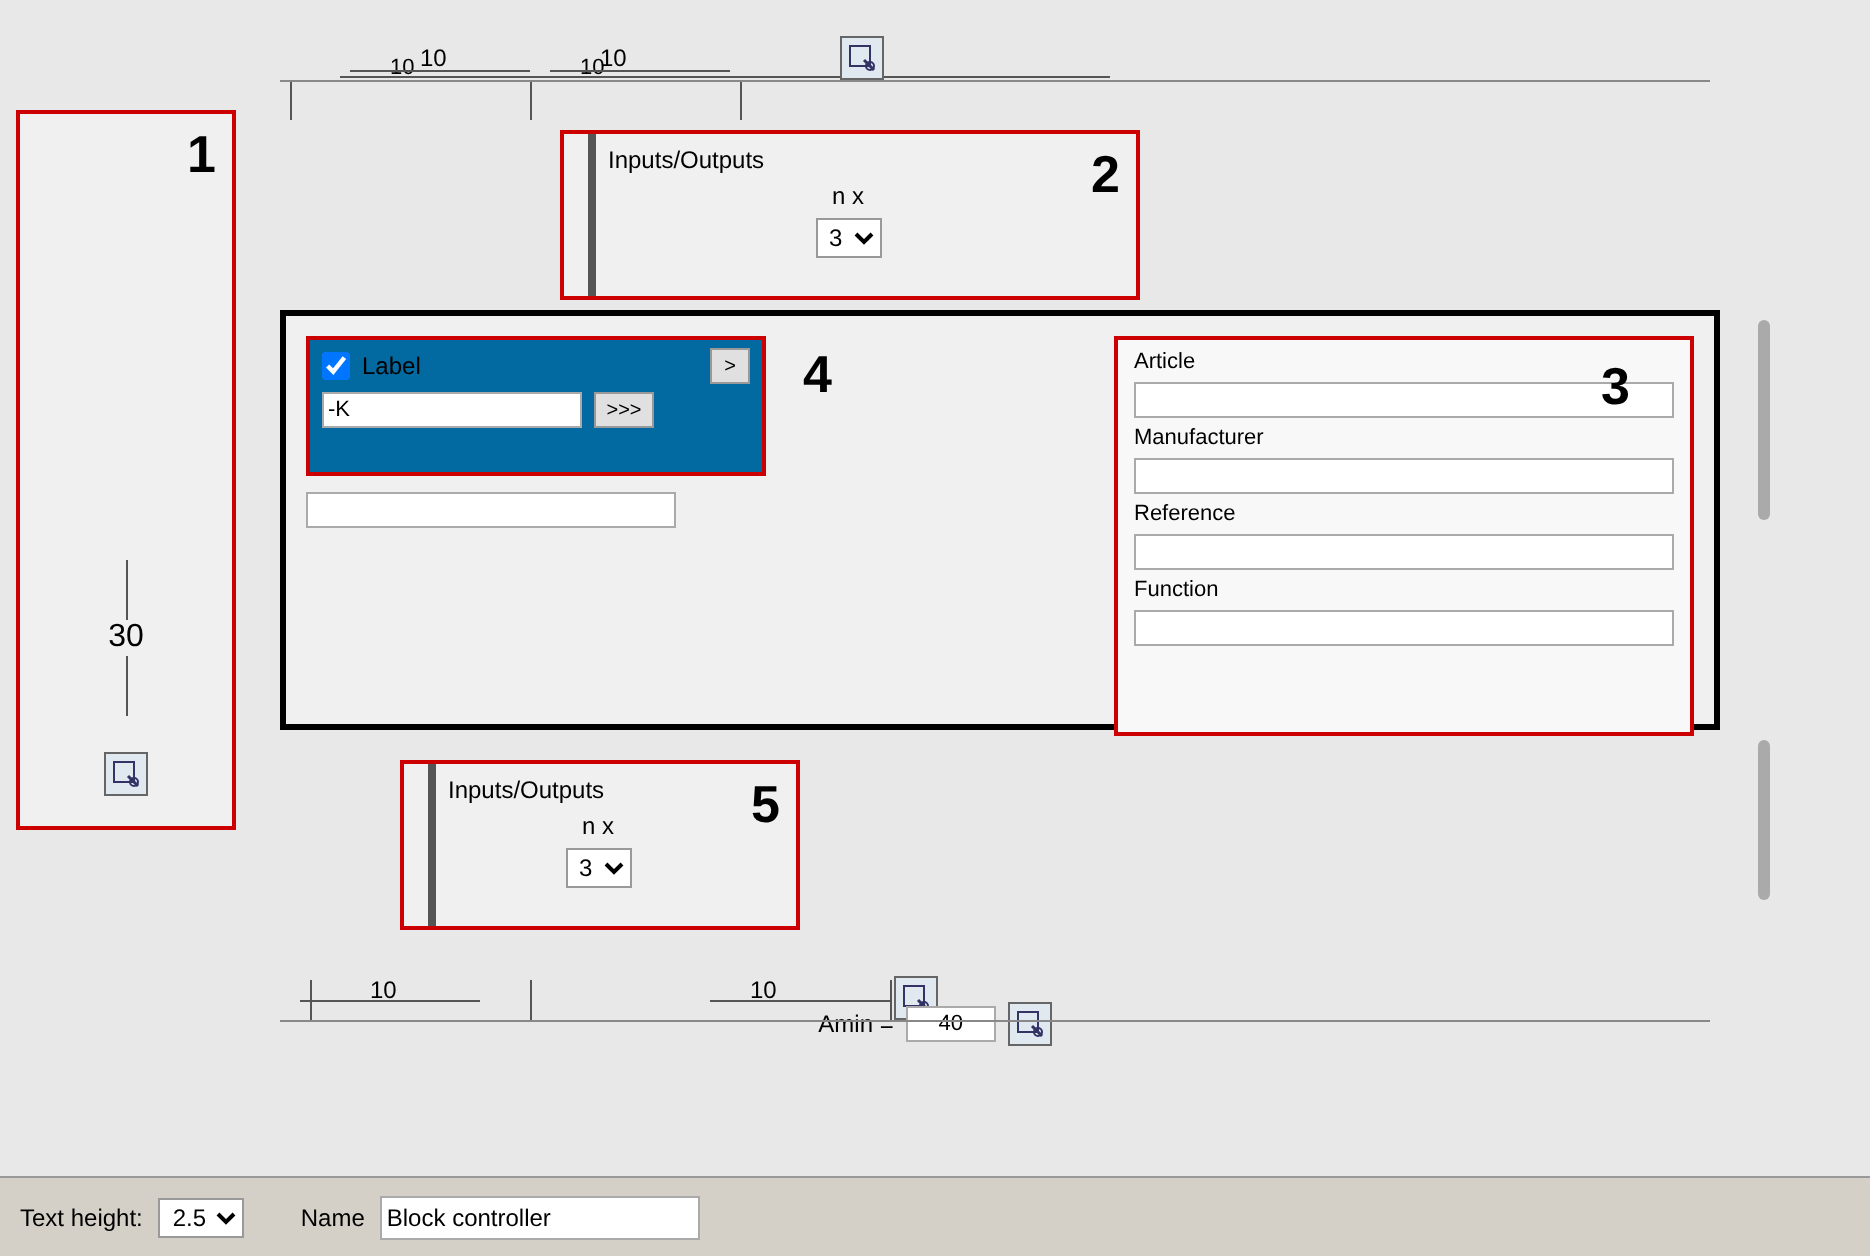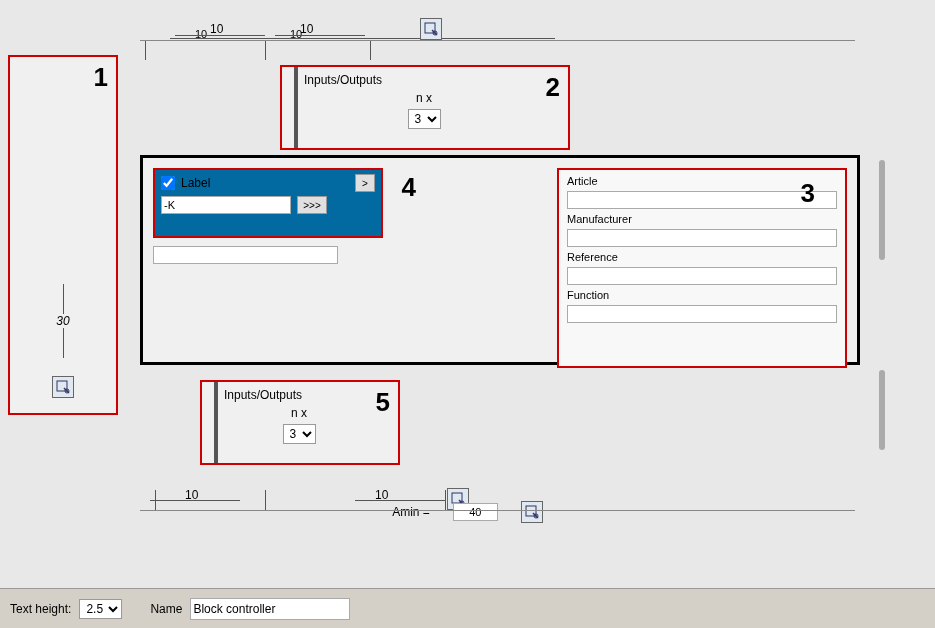--- a/index.html
+++ b/index.html
@@ -222,21 +222,21 @@
     }
 
     
     .amin-row {
       position: absolute;
       bottom: 65px;
       left: 0; right: 0;
       display: flex;
       align-items: center;
       justify-content: center;
-      gap: 23px;
+      gap: 6px;
       font-size: 12px;
     }
 
     
     .right-gray-bar {
       position: absolute;
       right: 50px;
       width: 6px;
       background: #aaa;
       border-radius: 3px;
@@ -275,21 +275,21 @@
   <div style="position:absolute; top:40px; left:265px; width:1px; height:20px; background:#555;"></div>
   <div style="position:absolute; top:40px; left:370px; width:1px; height:20px; background:#555;"></div>
 
   <div class="panel-1">
 
     <span class="big-num" style="top:5px; right:8px; font-size:26px;">1</span>
 
     <div style="position:absolute; bottom:55px; left:0; right:0; display:flex; flex-direction:column; align-items:center;">
 
       <div style="width:1px; height:30px; background:#555; margin:0 auto;"></div>
-      <span style="font-size:12px;font-style:italic;">30</span>
+      <span style="font-size:16px;">30</span>
       <div style="width:1px; height:30px; background:#555; margin:0 auto;"></div>
     </div>
 
     <div class="icon-btn" style="position:absolute; bottom:15px; left:50%; transform:translateX(-50%);">
       <svg width="14" height="14" viewBox="0 0 14 14">
         <rect x="1" y="1" width="10" height="10" fill="none" stroke="#336" stroke-width="1"></rect>
         <path d="M8 8 L13 13" stroke="#336" stroke-width="1.5"></path>
         <circle cx="11" cy="11" r="2" fill="none" stroke="#336" stroke-width="1"></circle>
       </svg>
     </div>

